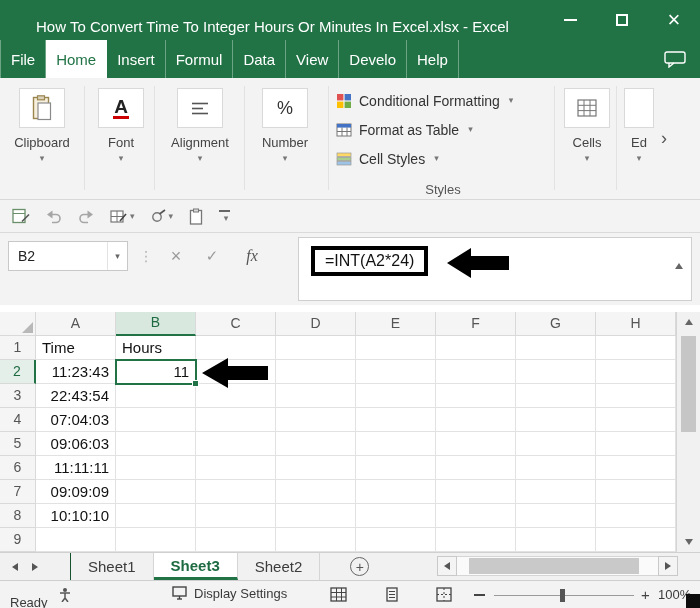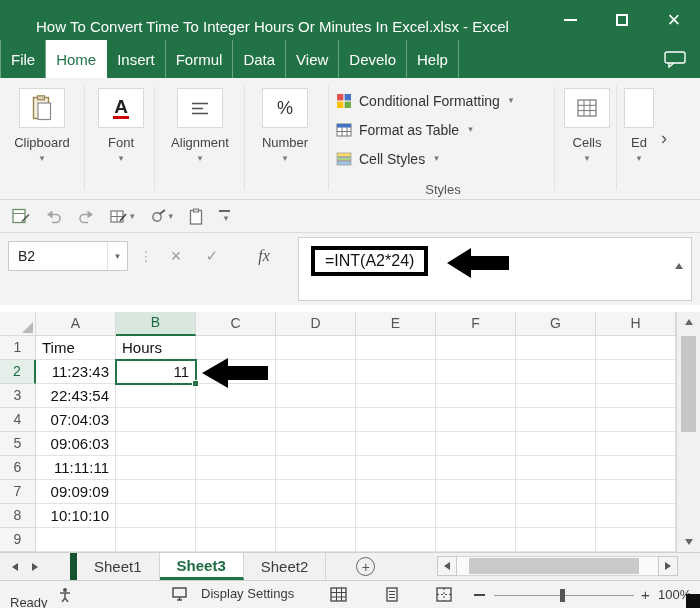--- a/index.html
+++ b/index.html
@@ -58,21 +58,21 @@
   .formula-sec { position:absolute; top:233px; left:0; width:700px; height:72px; background:#f3f3f3; }
   .name-box { position:absolute; left:8px; top:8px; width:120px; height:30px; background:#fff;
     border:1px solid #c8c8c8; display:flex; align-items:center; font-size:14px; }
   .name-box-text { flex:1; padding-left:9px; }
   .name-box-caret { width:20px; height:100%; display:flex; align-items:center; justify-content:center;
     border-left:1px solid #e3e3e3; font-size:9px; color:#666; }
   .fbar-dots { position:absolute; left:139px; top:8px; height:30px; line-height:30px; color:#b0b0b0; font-size:14px; }
   .fbar-btn { position:absolute; top:8px; height:30px; width:28px; display:flex; align-items:center; justify-content:center; }
   .fbar-x { left:162px; color:#999; font-size:18px; }
   .fbar-check { left:198px; color:#999; font-size:15px; }
-  .fbar-fx { left:250px; color:#555; font-size:16px; font-style:italic; font-family:"Liberation Serif", serif; }
+  .fbar-fx { left:238px; color:#555; font-size:16px; font-style:italic; font-family:"Liberation Serif", serif; }
   .formula-panel { position:absolute; left:298px; top:4px; width:394px; height:64px; background:#fff; border:1px solid #cfcfcf; }
   .formula-highlight { position:absolute; left:12px; top:8px; display:inline-block; border:4px solid #000;
     background:#fff; padding:2px 10px; font-size:16px; color:#111; white-space:nowrap; }
   .fbar-scroll-up { position:absolute; right:8px; top:8px; }
   .tri-up { width:0; height:0; border-left:4px solid transparent; border-right:4px solid transparent; border-bottom:6px solid #666; }
   .tri-down { width:0; height:0; border-left:4px solid transparent; border-right:4px solid transparent; border-top:6px solid #666; }
   .tri-left { width:0; height:0; border-top:4px solid transparent; border-bottom:4px solid transparent; border-right:6px solid #555; }
   .tri-right { width:0; height:0; border-top:4px solid transparent; border-bottom:4px solid transparent; border-left:6px solid #555; }
   
   .ann-arrow { position:absolute; z-index:8; }
@@ -101,36 +101,36 @@
   .vscroll-btn { height:20px; display:flex; align-items:center; justify-content:center; }
   .vscroll-thumb { position:absolute; left:4px; right:4px; top:24px; height:96px; background:#c6c6c6; }
   .vscroll-btn.bottom { position:absolute; bottom:0; left:0; right:0; }
   
   .sheetbar { position:absolute; top:552px; left:0; width:700px; height:28px; background:#f1f1f1;
     border-top:1px solid #d0d0d0; display:flex; align-items:stretch; }
   .tab-nav { display:flex; align-items:center; gap:14px; padding-left:12px; width:70px; }
   .stab-list { display:flex; align-items:stretch; }
   .stab { display:flex; align-items:center; padding:0 17px; font-size:15px; color:#3c3c3c;
     border-right:1px solid #d5d5d5; cursor:default; }
-  .stab:first-child { border-left:7px solid #14532d; }
+  .stab:first-child { border-left:1px solid #14532d; }
   .stab.active { background:#fff; color:#1e6b42; font-weight:bold; border-bottom:3px solid #217346; }
   .new-sheet { width:19px; height:19px; border:1px solid #666; border-radius:50%; color:#555;
     display:flex; align-items:center; justify-content:center; font-size:14px; line-height:1;
     align-self:center; margin-left:30px; }
   .hscroll { position:absolute; left:437px; top:556px; width:241px; height:20px; display:flex; }
   .hscroll-btn { width:20px; height:20px; background:#f4f4f4; border:1px solid #c9c9c9;
     display:flex; align-items:center; justify-content:center; }
   .hscroll-track { flex:1; background:#fafafa; border:1px solid #d5d5d5; border-left:none; border-right:none; position:relative; }
   .hscroll-thumb { position:absolute; left:12px; top:1px; width:170px; height:16px; background:#c9c9c9; }
   
   .statusbar { position:absolute; top:580px; left:0; width:700px; height:28px; background:#f3f3f3;
     border-top:1px solid #cfcfcf; font-size:13px; color:#3a3a3a; }
   .sb-ready { position:absolute; left:10px; top:14px; }
   .sb-access { position:absolute; left:58px; top:6px; }
-  .sb-display { position:absolute; left:172px; top:5px; display:flex; align-items:center; gap:14px; }
+  .sb-display { position:absolute; left:172px; top:5px; display:flex; gap:7px; }
   .sb-view { position:absolute; top:6px; }
   .sb-zoom-out { position:absolute; left:474px; top:13px; width:11px; height:2px; background:#444; }
   .sb-zoom-track { position:absolute; left:494px; top:14px; width:140px; height:1px; background:#9a9a9a; }
   .sb-zoom-thumb { position:absolute; left:560px; top:8px; width:5px; height:13px; background:#555; }
   .sb-zoom-in { position:absolute; left:641px; top:5px; font-size:15px; color:#444; }
   .sb-zoom-pct { position:absolute; left:658px; top:6px; }
   .corner-handle { position:absolute; right:0; bottom:0; width:14px; height:14px; background:#0d0d0d; }
   svg { display:block; }
 </style>
 </head>

